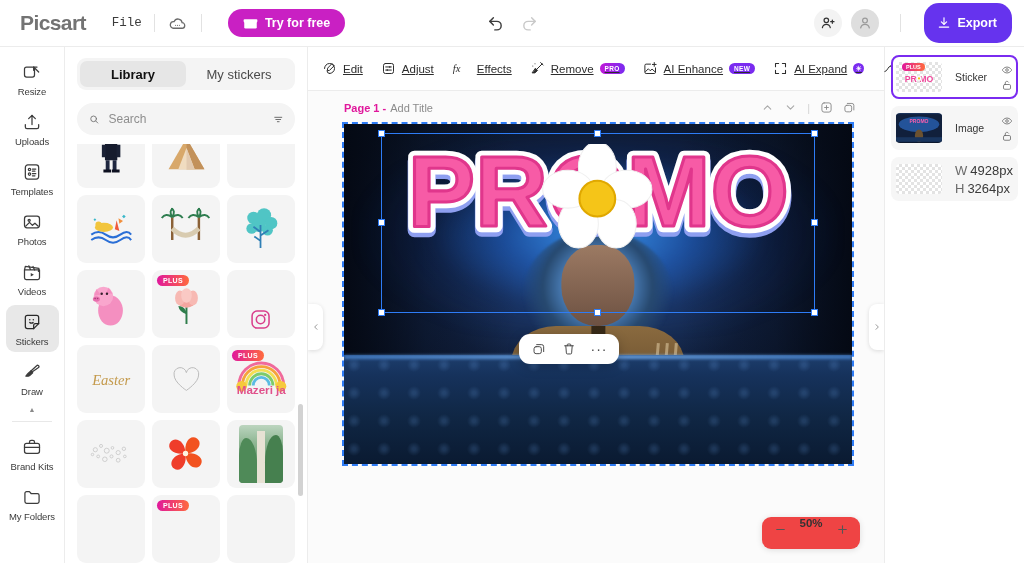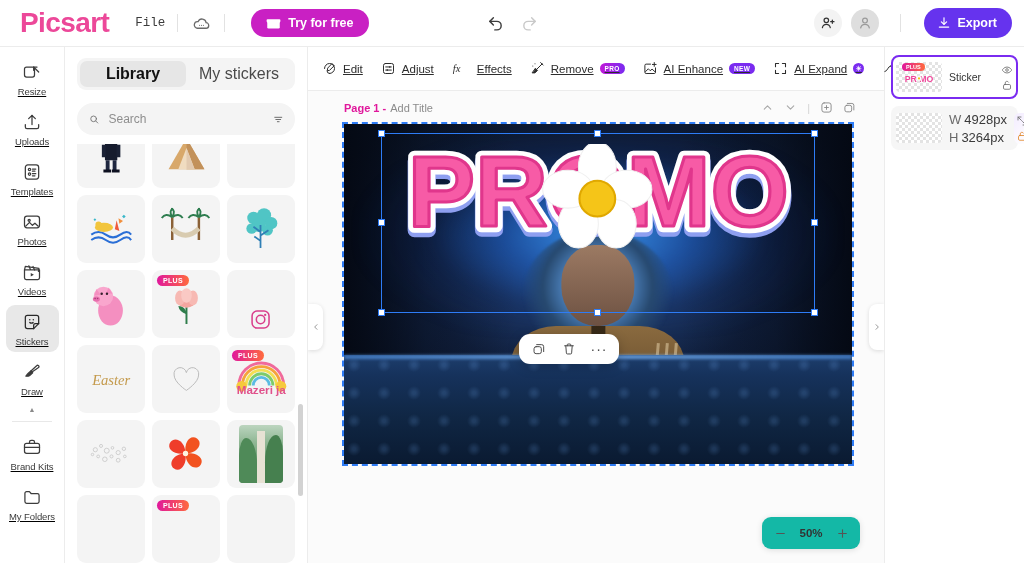--- a/index.html
+++ b/index.html
@@ -10,72 +10,72 @@
     -webkit-font-smoothing: antialiased;
   }
   .app { width: 1024px; height: 563px; display: flex; flex-direction: column; position: relative; }
 
   
   .topbar {
     height: 46px; min-height: 46px; background: #fff;
     display: flex; align-items: center; padding: 0 12px;
     position: relative; z-index: 30;
   }
-  .logo { font-size: 28px; font-weight: 700; color: #ec4899; letter-spacing: -0.6px; margin-left: 8px; }
+  .logo { font-size: 21px; font-weight: 700; color: #737373; letter-spacing: -0.6px; margin-left: 8px; }
   .menu-file { font-size: 12.5px; color: #3b3b3b; margin-left: 26px; cursor: pointer; font-family: Liberation Mono, monospace; }
   .vdiv { width: 1px; height: 18px; background: #e2e2e2; margin: 0 12px; }
   .cloud-ic { width: 22px; height: 22px; display: flex; align-items: center; justify-content: center; cursor: pointer; }
   .try-btn {
     margin-left: 14px; height: 28px; border-radius: 14px;
     background: #C920C3; color: #fff; font-size: 12.5px; font-weight: 700;
     display: flex; align-items: center; gap: 7px; padding: 0 15px; cursor: pointer; border: none;
   }
   .topbar-center { position: absolute; left: 50%; transform: translateX(-50%); display: flex; gap: 6px; }
   .icon-btn {
     width: 28px; height: 28px; border-radius: 7px; background: transparent;
     display: flex; align-items: center; justify-content: center; cursor: pointer; border: none;
   }
   .topbar-right { margin-left: auto; display: flex; align-items: center; gap: 9px; }
   .avatar-c { width: 28px; height: 28px; border-radius: 50%; background: #f3f3f3; display: flex; align-items: center; justify-content: center; cursor: pointer; }
   .avatar-u { width: 28px; height: 28px; border-radius: 50%; background: #dedede; display: flex; align-items: center; justify-content: center; cursor: pointer; }
   .export-btn {
-    height: 30px; border-radius: 15px; background: #6633EE; color: #fff;
+    height: 40px; border-radius: 15px; background: #6633EE; color: #fff;
     font-size: 12.5px; font-weight: 700; display: flex; align-items: center; gap: 6px;
     padding: 0 15px 0 13px; cursor: pointer; border: none; margin-left: 2px;
   }
 
   
   .body { flex: 1; display: flex; min-height: 0; border-top: 1px solid #ececec; position: relative; }
 
   
   .rail {
     width: 65px; min-width: 65px; background: #fff; border-right: 1px solid #ececec;
     display: flex; flex-direction: column; align-items: center; padding-top: 8px; position: relative;
   }
   .rail-item {
     width: 53px; padding: 7px 0 5px; border-radius: 9px; margin-bottom: 3px;
-    display: flex; flex-direction: column; align-items: center; gap: 4px; cursor: pointer; text-decoration: underline;
+    display: flex; flex-direction: column; align-items: center; gap: 4px; cursor: pointer;
   }
   .rail-item.active { background: #e8e8e8; }
   .rail-label { font-size: 9.5px; color: #3a3a3a; letter-spacing: -0.1px; }
   .rail-sep { width: 40px; height: 1px; background: #e8e8e8; margin: 6px 0 8px; }
   .rail-caret { font-size: 7px; color: #8a8a8a; margin: 1px 0 2px; }
 
   
   .panel {
     width: 243px; min-width: 243px; background: #fff; border-right: 1px solid #ececec;
     display: flex; flex-direction: column; position: relative;
   }
   .tabs {
     margin: 11px 12px 0; height: 32px; background: #f4f4f4; border-radius: 9px;
     display: flex; padding: 3px;
   }
   .tab {
     flex: 1; border-radius: 7px; display: flex; align-items: center; justify-content: center;
-    font-size: 16px; color: #4a4a4a; cursor: pointer;
+    font-size: 13px; color: #4a4a4a; cursor: pointer;
   }
   .tab.active { background: #e6e6e6; color: #111; font-weight: 700; }
   .searchbar {
     margin: 13px 12px 0; height: 32px; background: #f4f4f4; border-radius: 16px;
     display: flex; align-items: center; padding: 0 12px; gap: 9px;
   }
   .searchbar input {
     flex: 1; border: none; background: transparent; outline: none;
     font-size: 12px; color: #333; font-family: "Liberation Sans", sans-serif;
   }
@@ -167,31 +167,31 @@
 
   .collapse {
     position: absolute; top: 50%; transform: translateY(-50%); width: 15px; height: 46px;
     background: #fff; display: flex; align-items: center; justify-content: center;
     cursor: pointer; box-shadow: 0 1px 4px rgba(0,0,0,.13); z-index: 12;
   }
   .collapse.left { left: 0; border-radius: 0 8px 8px 0; }
   .collapse.right { right: 0; border-radius: 8px 0 0 8px; }
 
   .zoomctl {
-    position: absolute; right: 24px; bottom: 14px; height: 32px; background: #14b8a6;
-    border-radius: 9px; display: flex; align-items: center; gap: 4px; padding: 0 6px;
+    position: absolute; right: 24px; bottom: 14px; height: 32px; background: #ef4444;
+    border-radius: 9px; display: flex; gap: 4px; padding: 0 6px;
     box-shadow: 0 1px 6px rgba(0,0,0,.12); z-index: 14;
   }
   .zoomctl .z { width:24px;height:24px;display:flex;align-items:center;justify-content:center;cursor:pointer;border-radius:6px; }
   .zoomval { font-size: 11.5px; color: #333; font-weight: 700; min-width: 30px; text-align: center; }
 
   
   .layers { width: 140px; min-width: 140px; background: #fff; border-left: 1px solid #ececec; padding: 8px 6px; }
   .layer {
-    position: relative; display: flex; align-items: center; gap: 7px; padding: 6px 5px;
+    position: relative; display: flex; align-items: center; gap: 13px; padding: 6px 5px;
     border-radius: 8px; background: #f6f6f6; margin-bottom: 7px; cursor: pointer; height: 44px;
   }
   .layer.sel { border: 2px solid #7A2BF0; background: #fff; padding: 4px 3px; }
   .layer-thumb { width: 46px; height: 30px; border-radius: 4px; overflow: hidden; position: relative; flex-shrink: 0; }
   .layer-name { font-size: 10.5px; color: #333; flex: 1; }
   .layer-acts { display: flex; flex-direction: column; gap: 3px; align-items: center; }
   .dims { display: flex; flex-direction: column; gap: 3px; font-size: 13px; color: #3a3a3a; flex:1; }
   .dims span b { color:#6a6a6a; font-weight:400; margin-right:3px; }
   .checker {
     background-image:
@@ -735,20 +735,42 @@
               <path d="M2.5 12S6 6 12 6s9.5 6 9.5 6-3.5 6-9.5 6-9.5-6-9.5-6z"></path>
               <circle cx="12" cy="12" r="2.6"></circle>
             </svg>
           <svg width="12" height="12" viewBox="0 0 24 24" fill="none" stroke="#6e6e6e" stroke-width="1.7" stroke-linecap="round" style="cursor:pointer">
               <rect x="5" y="11" width="14" height="9.5" rx="2.5"></rect>
               <path d="M8.5 11V7.8A3.5 3.5 0 0 1 15 6.3"></path>
             </svg>
         </div>
       </div>
 
+      <div class="layer">
+        <div class="layer-thumb" style="background:linear-gradient(180deg,#1a3158 0%,#24508f 40%,#122746 70%,#0b172c 100%);display:flex;align-items:center;justify-content:center">
+          <svg viewBox="0 0 100 60" width="100%" height="100%">
+            <rect width="100" height="60" fill="#11203c"></rect>
+            <ellipse cx="50" cy="22" rx="44" ry="17" fill="#2a64b8" opacity=".75"></ellipse>
+            <text x="50" y="20" text-anchor="middle" font-family="Liberation Sans, sans-serif" font-weight="700" font-size="11" fill="#ff5fae">PROMO</text>
+            <ellipse cx="50" cy="47" rx="9" ry="14" fill="#6b5130"></ellipse>
+            <rect y="50" width="100" height="10" fill="#19355e"></rect>
+          </svg>
+        </div>
+        <span class="layer-name">Image</span>
+        <div class="layer-acts">
+          <svg width="12" height="12" viewBox="0 0 24 24" fill="none" stroke="#6e6e6e" stroke-width="1.7" style="cursor:pointer">
+              <path d="M2.5 12S6 6 12 6s9.5 6 9.5 6-3.5 6-9.5 6-9.5-6-9.5-6z"></path>
+              <circle cx="12" cy="12" r="2.6"></circle>
+            </svg>
+          <svg width="12" height="12" viewBox="0 0 24 24" fill="none" stroke="#6e6e6e" stroke-width="1.7" stroke-linecap="round" style="cursor:pointer">
+              <rect x="5" y="11" width="14" height="9.5" rx="2.5"></rect>
+              <path d="M8.5 11V7.8A3.5 3.5 0 0 1 15 6.3"></path>
+            </svg>
+        </div>
+      </div>
 
       <div class="layer">
         <div class="layer-thumb checker"></div>
         <div class="dims">
           <span><b>W</b><span>4928px</span></span>
           <span><b>H</b><span>3264px</span></span>
         </div>
         <div class="layer-acts" style="background:linear-gradient(135deg,#f3ecff,#ffffff);border-radius:6px;padding:2px">
           <svg width="12" height="12" viewBox="0 0 24 24" fill="none" stroke="#6e6e6e" stroke-width="1.7" stroke-linecap="round" style="cursor:pointer">
               <path d="M4 10V4h6M20 14v6h-6"></path>

